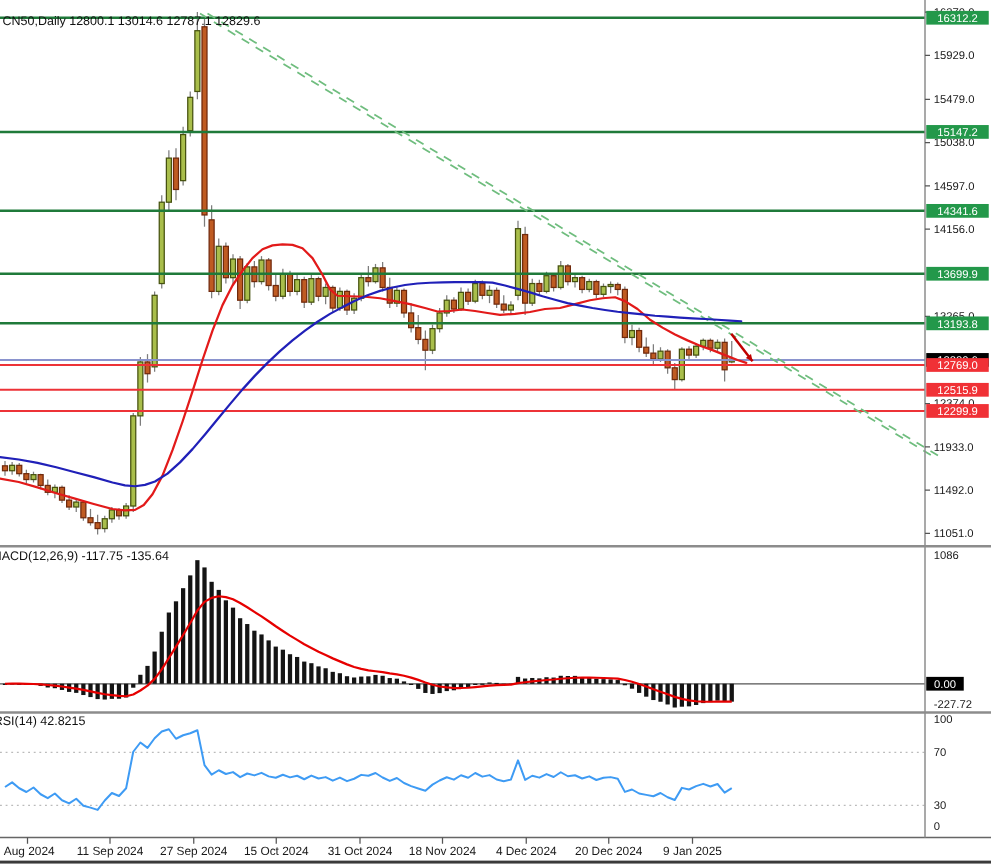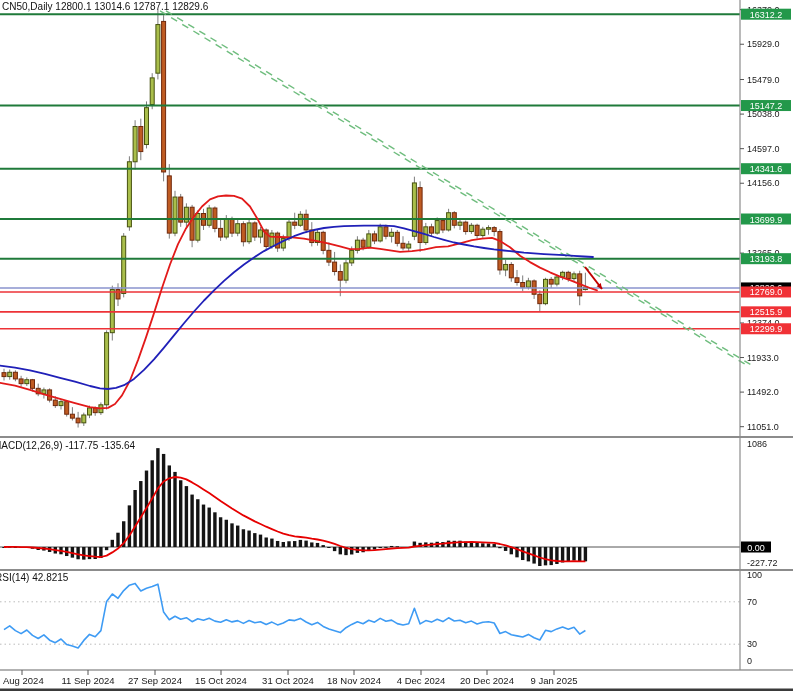--- a/index.html
+++ b/index.html
@@ -1,21 +1,21 @@
 <!DOCTYPE html>
 <html><head>
 <meta charset="utf-8">
 <style>
   html,body{margin:0;padding:0;background:#ffffff;}
   body{width:793px;height:691px;overflow:hidden;position:relative;
        font-family:"Liberation Sans",sans-serif;}
   #stage{position:relative;width:793px;height:691px;}
   svg{position:absolute;left:0;top:0;}
   .ovl{position:absolute;color:#111;white-space:nowrap;}
-  #title-ovl{left:2px;top:1px;font-size:10px;}
+  #title-ovl{left:2px;top:12px;font-size:10px;}
   #macd-ovl{left:-7px;top:440px;font-size:10px;}
   #rsi-ovl{left:-5px;top:572px;font-size:10px;}
 </style>
 </head>
 <body>
 
 <div id="stage">
   <svg id="chart" width="793" height="691" viewBox="0 0 793 691">
       <g>
         <g>

